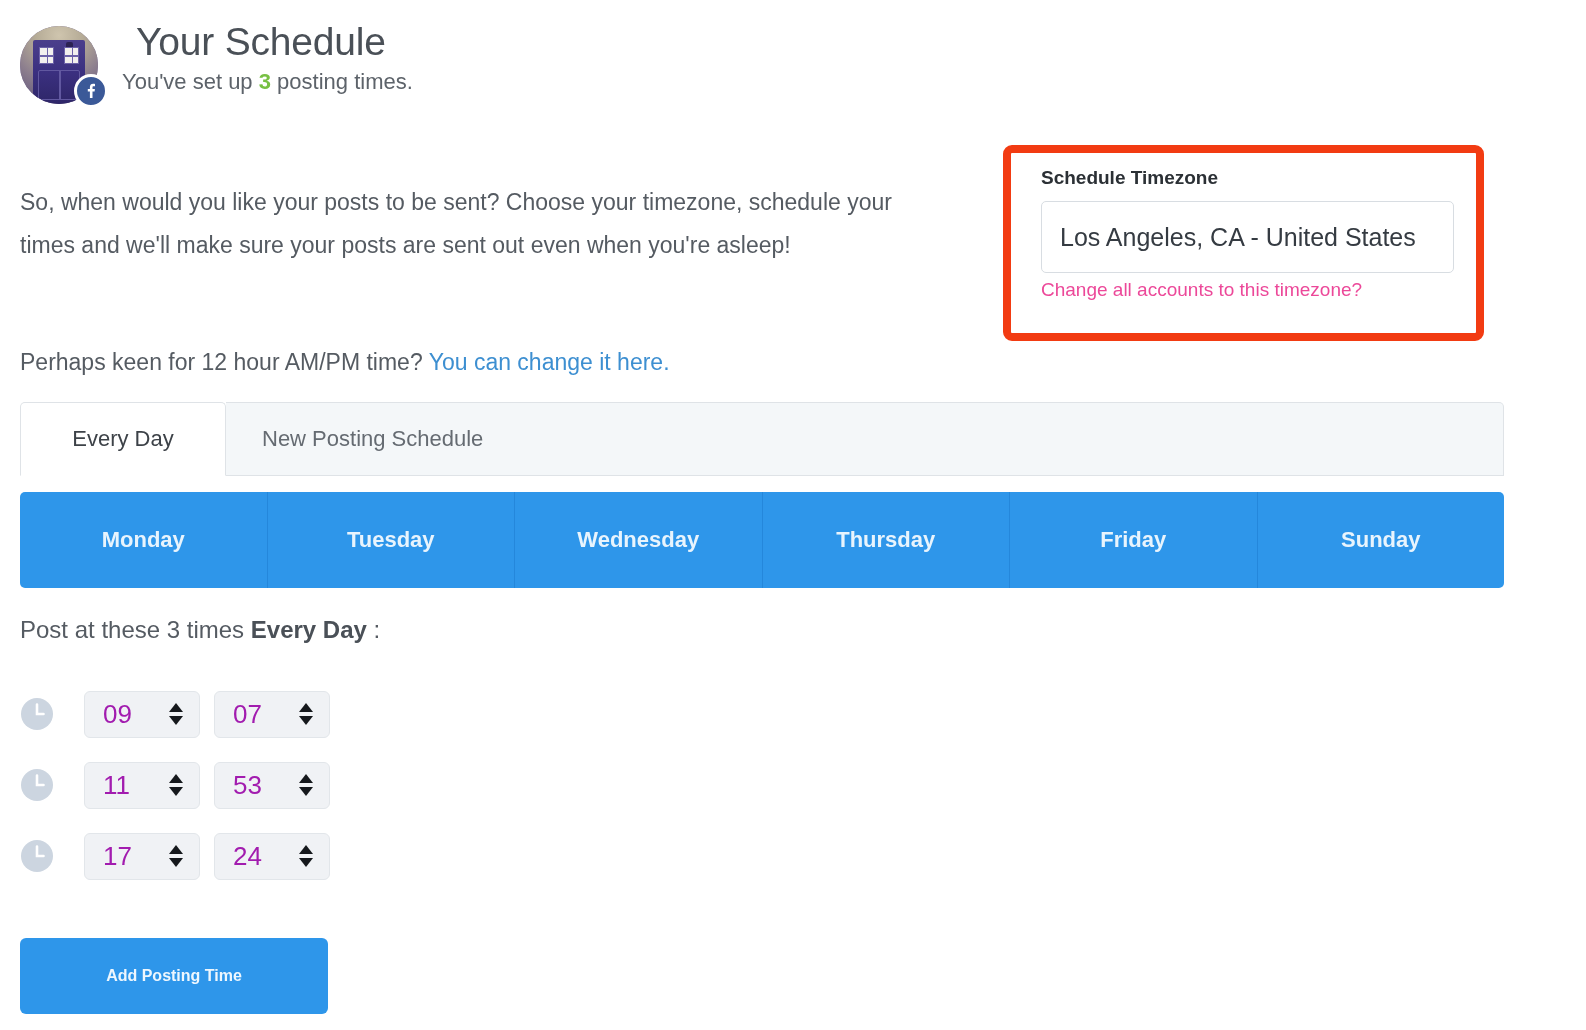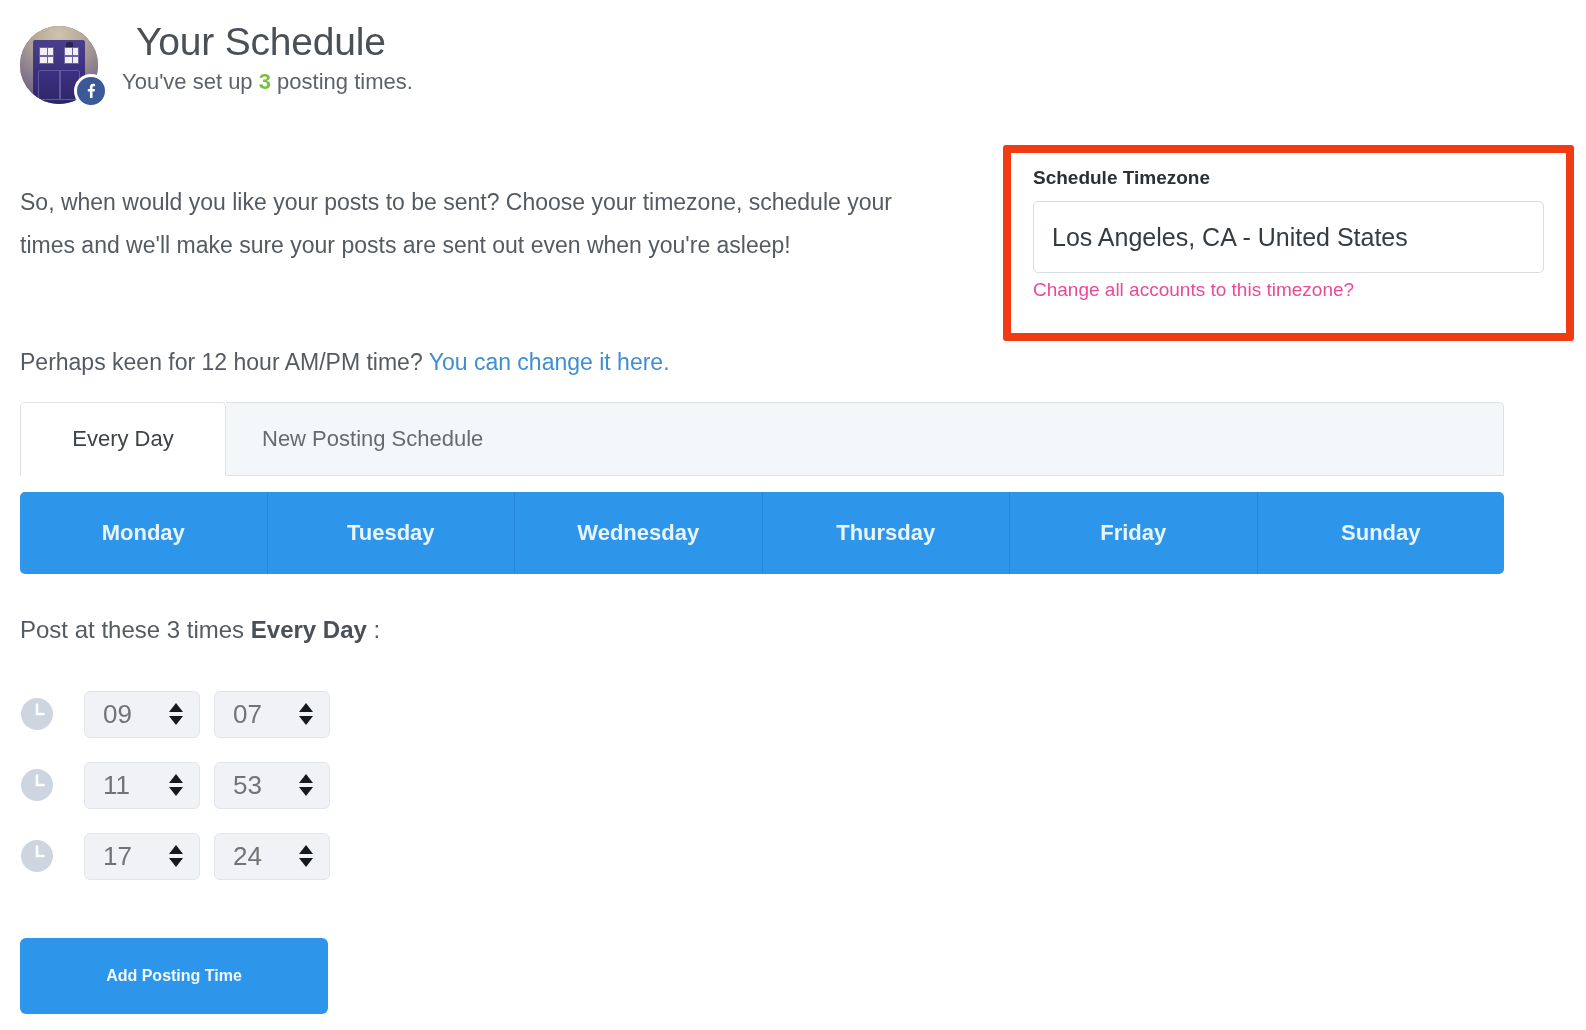--- a/index.html
+++ b/index.html
@@ -129,24 +129,25 @@
   }
   #change-link {
     color: #3d8fd1;
     text-decoration: none;
   }
 
   
   #tz-outline {
     position: absolute;
     left: 1003px; top: 145px;
-    width: 571px; height: 196px;
+    width: 481px; height: 196px;
     border: 8px solid #f23b12;
-    border-radius: 3px;
+    border-radius: 9px;
     background: #ffffff;
+    padding-left: 8px;
   }
   #tz-inner { padding: 14px 22px 0 22px; }
   #tz-label {
     font-size: 19px;
     font-weight: 700;
     color: #2b3035;
     margin-bottom: 12px;
   }
   #tz-select {
     width: 100%;
@@ -201,21 +202,21 @@
     border: 1px solid #dfe3e7;
     border-left: none;
     border-radius: 0 5px 0 0;
     color: #656b72;
   }
 
   
   #days {
     position: absolute;
     left: 20px; top: 492px;
-    width: 1484px; height: 82px;
+    width: 1484px; height: 96px;
     display: flex;
     border-radius: 5px;
     overflow: hidden;
   }
   .day {
     flex: 1;
     display: flex;
     align-items: center;
     justify-content: center;
     background: #2e96ea;
@@ -257,21 +258,21 @@
     width: 116px; height: 47px;
     background: #f0f2f5;
     border: 1px solid #e2e6ea;
     border-radius: 6px;
     margin-right: 14px;
     display: flex;
     align-items: center;
   }
   .spinner .val {
     font-size: 26px;
-    color: #737373;
+    color: #a21caf;
     padding-left: 18px;
     font-family: "Liberation Sans", sans-serif;
   }
   .spinner .arrows {
     position: absolute;
     right: 16px; top: 50%;
     transform: translateY(-50%);
     display: flex;
     flex-direction: column;
     align-items: center;

